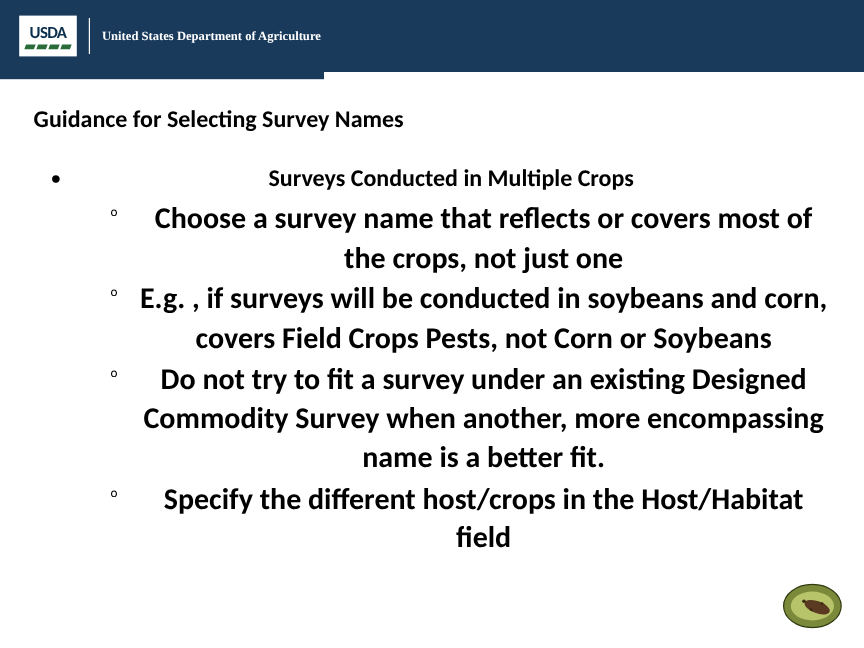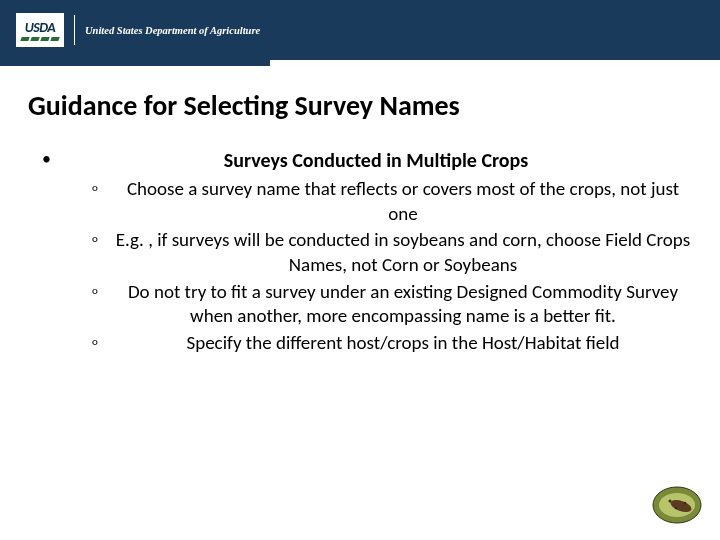--- a/index.html
+++ b/index.html
@@ -15,21 +15,20 @@
     height: 60px;
     width: 100%;
     display: flex;
     align-items: center;
     padding-left: 16px;
   }
   .logo-block {
     display: flex;
     align-items: center;
     gap: 10px;
-    font-style: italic;
   }
   .usda-logo {
     width: 48px;
     height: 34px;
     background: #ffffff;
     display: flex;
     flex-direction: column;
     align-items: center;
     justify-content: center;
     position: relative;
@@ -68,21 +67,21 @@
   .header-underline {
     height: 6px;
     width: 270px;
     background: #1a3a5c;
     margin-top: 0;
   }
   .content {
     padding: 22px 28px 16px 28px;
   }
   h1.slide-title {
-    font-size: 28px;
+    font-size: 20px;
     font-weight: bold;
     color: #000;
     margin-bottom: 24px;
   }
   ul.outer {
     list-style: none;
     padding-left: 14px;
   }
   ul.outer > li {
     position: relative;
@@ -104,22 +103,22 @@
     line-height: 1.3;
   }
   ul.inner {
     list-style: none;
     padding-left: 32px;
     margin-top: 4px;
   }
   ul.inner > li {
     position: relative;
     padding-left: 22px;
-    font-size: 19px;
-    font-weight: normal;
+    font-size: 25px;
+    font-weight: bold;
     line-height: 1.3;
     margin-bottom: 2px;
   }
   ul.inner > li::before {
     content: "o";
     position: absolute;
     left: 0;
     top: 4px;
     font-size: 11px;
     font-weight: normal;
@@ -154,21 +153,21 @@
 <div class="header-underline"></div>
 
 <div class="content">
   <h1 class="slide-title">Guidance for Selecting Survey Names</h1>
 
   <ul class="outer">
     <li>
       <div class="bullet-heading">Surveys Conducted in Multiple Crops</div>
       <ul class="inner">
         <li>Choose a survey name that reflects or covers most of the crops, not just one</li>
-        <li>E.g. , if surveys will be conducted in soybeans and corn, choose Field Crops Names, not Corn or Soybeans</li>
+        <li>E.g. , if surveys will be conducted in soybeans and corn, covers Field Crops Pests, not Corn or Soybeans</li>
         <li>Do not try to fit a survey under an existing Designed Commodity Survey when another, more encompassing name is a better fit.</li>
         <li>Specify the different host/crops in the Host/Habitat field</li>
       </ul>
     </li>
   </ul>
 </div>
 
 <div class="badge">
   <svg viewBox="0 0 50 38" width="50" height="38">
     <ellipse cx="25" cy="19" rx="24" ry="18" fill="#7a8a3a" stroke="#2f3a10" stroke-width="1"></ellipse>

